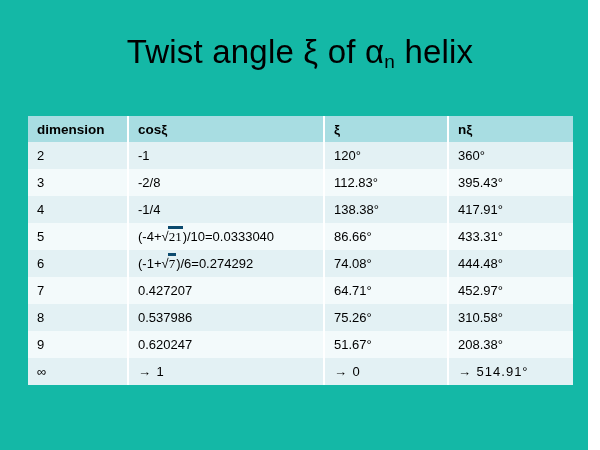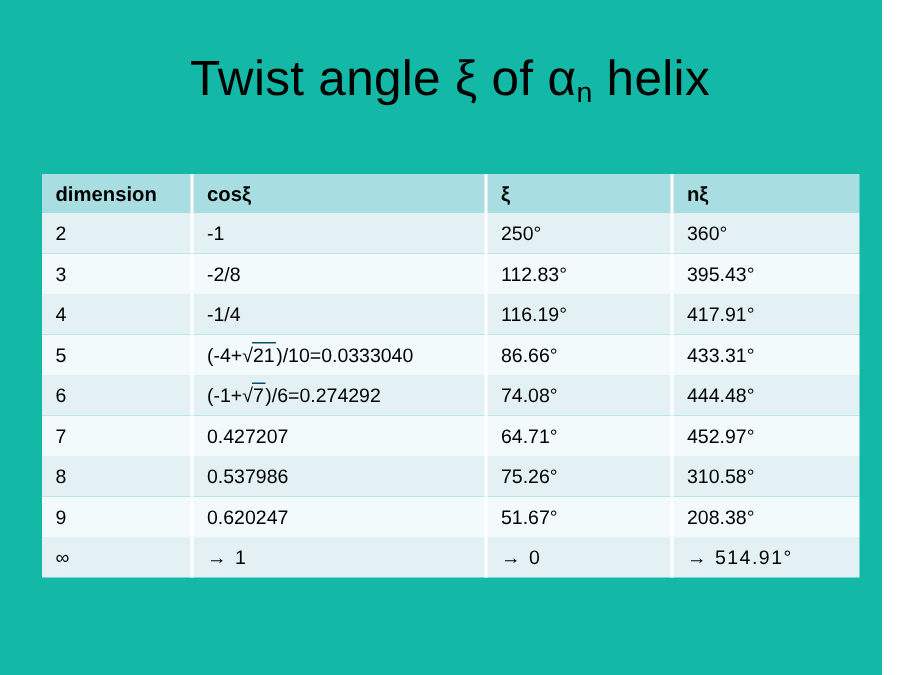--- a/index.html
+++ b/index.html
@@ -81,23 +81,24 @@
   }
   .col-dim  { width: 100px; }
   .col-cos  { width: 196px; }
   .col-xi   { width: 124px; }
   .col-nxi  { width: 125px; }
 
   .sqrt {
     display: inline-block;
   }
   .sqrt .rad {
-    border-top: 1px solid #0c4a6e;
+    border-top: 3px solid #0c4a6e;
     padding: 0 1px 0 1px;
     margin-left: -1px;
+    font-family: Liberation Serif, serif;
   }
   .arrow { letter-spacing: 1px; }
 </style>
 </head>
 <body>
 
 <div class="slide">
 
   <div class="slide-title"><span>Twist angle </span><span>ξ</span><span> of α</span><sub>n</sub><span> helix</span></div>
 
@@ -115,35 +116,35 @@
           <th>cosξ</th>
           <th>ξ</th>
           <th>nξ</th>
         </tr>
       </thead>
       <tbody>
 
         <tr class="row-shade">
           <td>2</td>
           <td>-1</td>
-          <td>250°</td>
+          <td>120°</td>
           <td>360°</td>
         </tr>
 
         <tr class="row-plain">
           <td>3</td>
           <td>-2/8</td>
           <td>112.83°</td>
           <td>395.43°</td>
         </tr>
 
         <tr class="row-shade">
           <td>4</td>
           <td>-1/4</td>
-          <td>116.19°</td>
+          <td>138.38°</td>
           <td>417.91°</td>
         </tr>
 
         <tr class="row-plain">
           <td>5</td>
           <td><span class="sqrt"><span>(-4+√</span><span class="rad">21</span><span>)/10=0.0333040</span></span></td>
           <td>86.66°</td>
           <td>433.31°</td>
         </tr>
 

